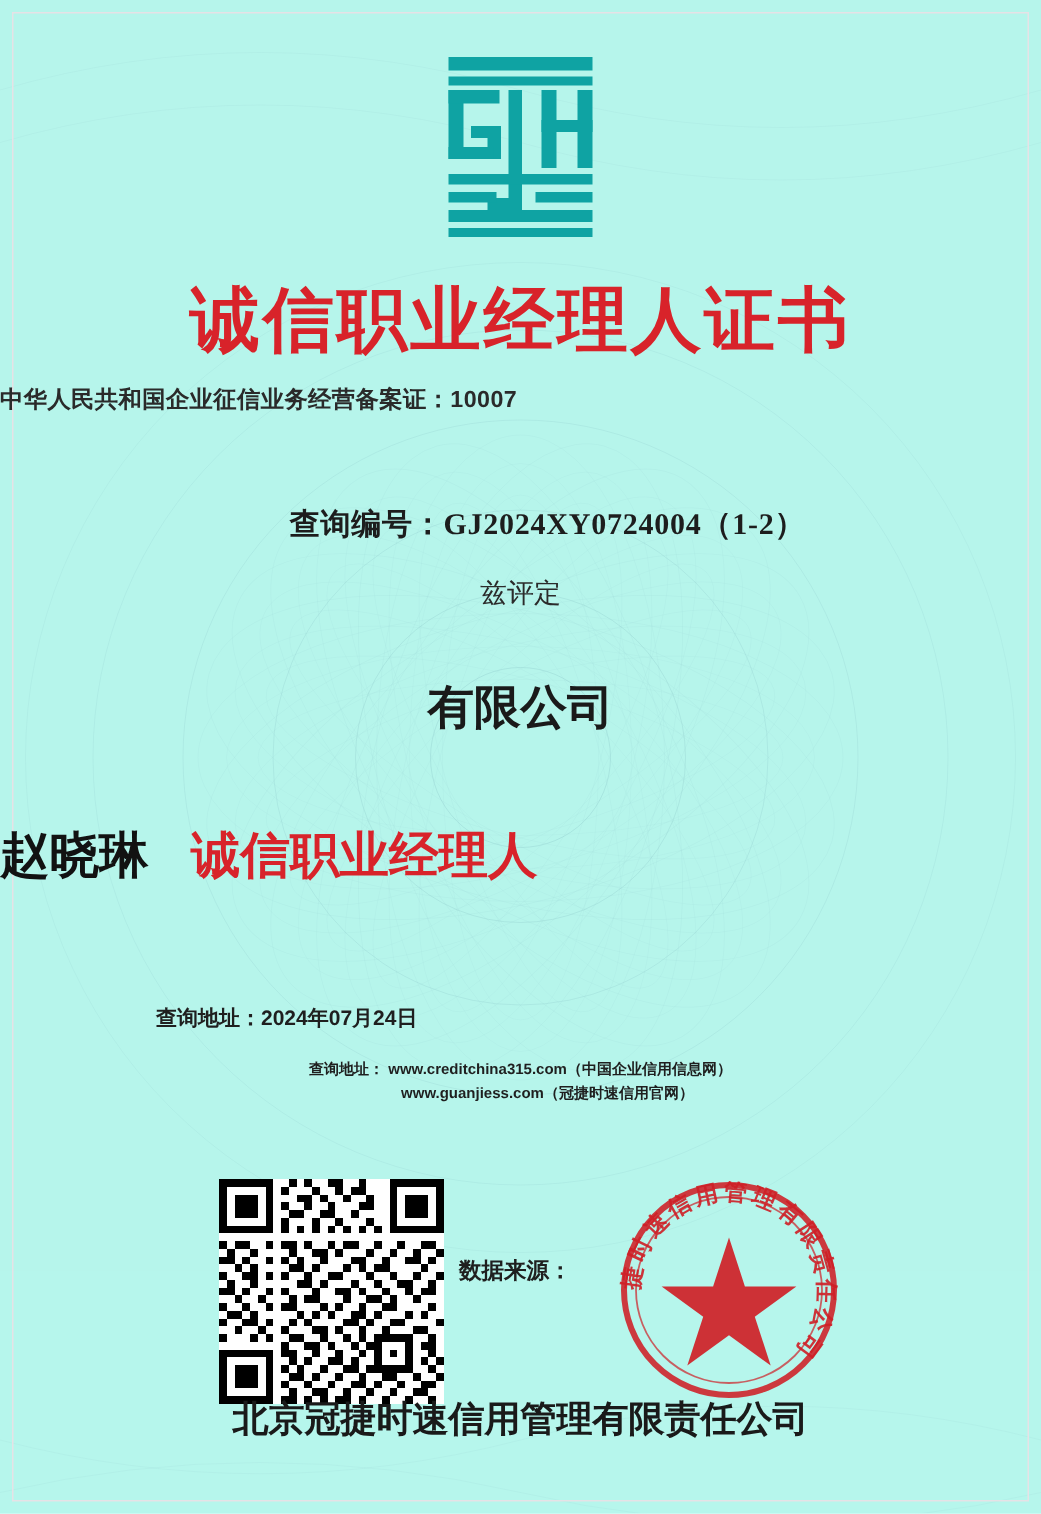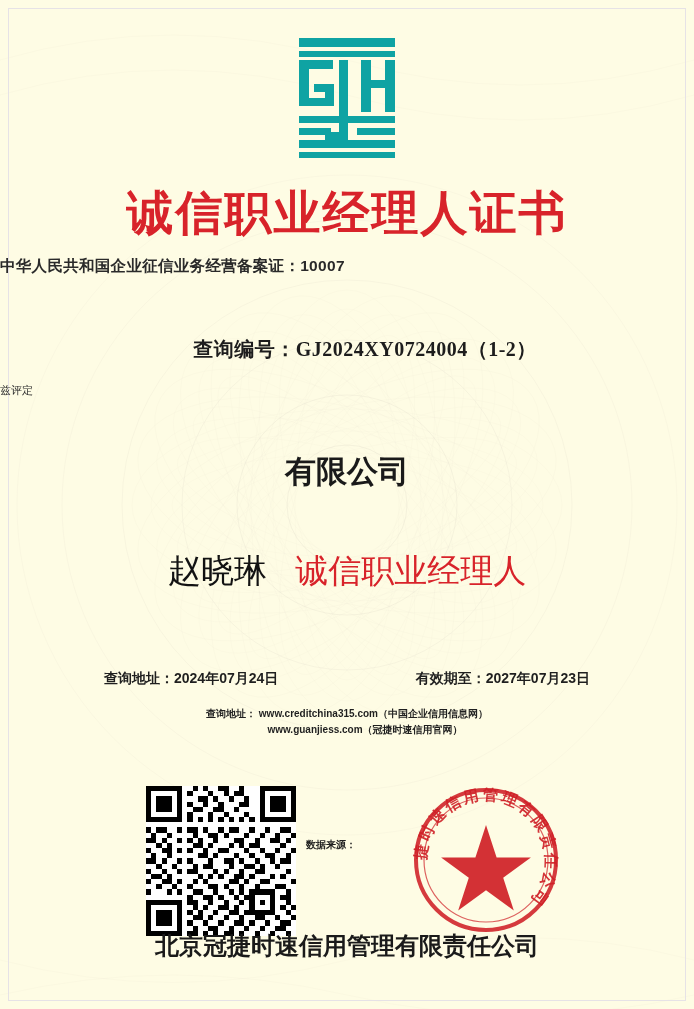--- a/index.html
+++ b/index.html
@@ -8,21 +8,21 @@
     padding: 0;
     background: #ffffff;
   }
   body {
     font-family: "Liberation Sans", sans-serif;
   }
   .certificate {
     position: relative;
     width: 694px;
     height: 1009px;
-    background: #fef9c3;
+    background: #5eead4;
     overflow: hidden;
   }
   
   .bg-guilloche {
     position: absolute;
     inset: 0;
     pointer-events: none;
     opacity: 0.55;
   }
   .bg-border {
@@ -84,42 +84,42 @@
     font-size: 20px;
     font-weight: bold;
     color: #1d1d1d;
     letter-spacing: 0.5px;
     padding-left: 36px;
   }
   .hereby {
     position: absolute;
     top: 383px;
     width: 100%;
-    font-size: 11px;
+    text-align: center;
+    font-size: 18px;
     color: #2b2b2b;
   }
   .company {
     position: absolute;
     top: 452px;
     width: 100%;
     text-align: center;
     font-family: "Liberation Serif", serif;
     font-size: 31px;
     font-weight: bold;
     color: #1a1a1a;
     line-height: 1.32;
   }
   .award-row {
     position: absolute;
     top: 552px;
     width: 100%;
-    text-align: center;
     font-family: "Liberation Serif", serif;
     font-size: 33px;
-    font-weight: normal;
+    font-weight: bold;
     line-height: 1.2;
   }
   .award-name { color: #121212; }
   .award-title { color: #d8232a; margin-left: 20px; }
 
   .dates {
     position: absolute;
     top: 670px;
     left: 104px;
     right: 104px;
@@ -150,21 +150,21 @@
     width: 150px;
     height: 150px;
     background: #ffffff;
   }
   .qr svg { display: block; }
 
   .source-label {
     position: absolute;
     left: 306px;
     top: 838px;
-    font-size: 10px;
+    font-size: 15px;
     color: #1f1f1f;
     font-weight: bold;
   }
 
   
   .seal {
     position: absolute;
     left: 406px;
     top: 780px;
     width: 160px;
@@ -276,21 +276,20 @@
       <div>有限公司</div>
     </div>
 
     <div class="award-row">
       <span class="award-name">赵晓琳</span>
       <span class="award-title">诚信职业经理人</span>
     </div>
 
     <div class="dates">
       <span>查询地址：2024年07月24日</span>
-      <span>有效期至：2027年07月23日</span>
     </div>
 
     <div class="urls">
       <div>查询地址： www.creditchina315.com（中国企业信用信息网）</div>
       <div class="u-line2">www.guanjiess.com（冠捷时速信用官网）</div>
     </div>
 
     <div class="qr">
       <svg viewBox="0 0 29 29" width="150" height="150" shape-rendering="crispEdges">
         <rect width="29" height="29" fill="#ffffff"></rect>

